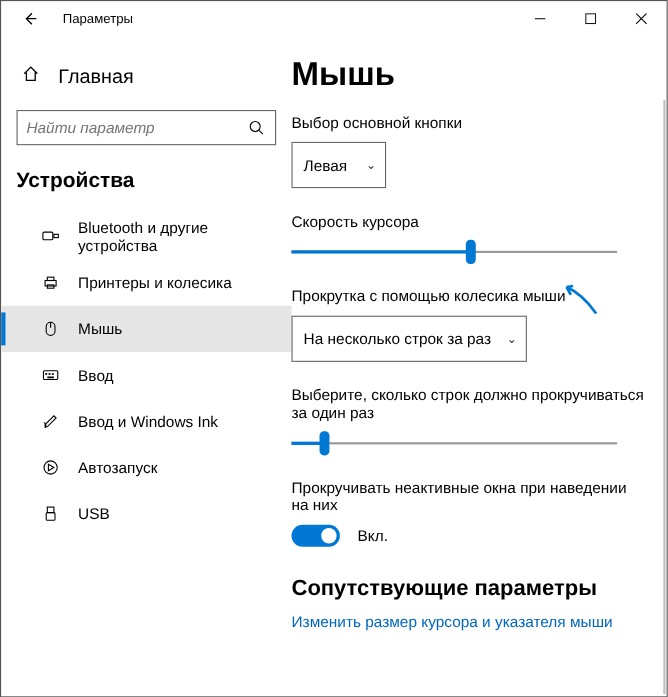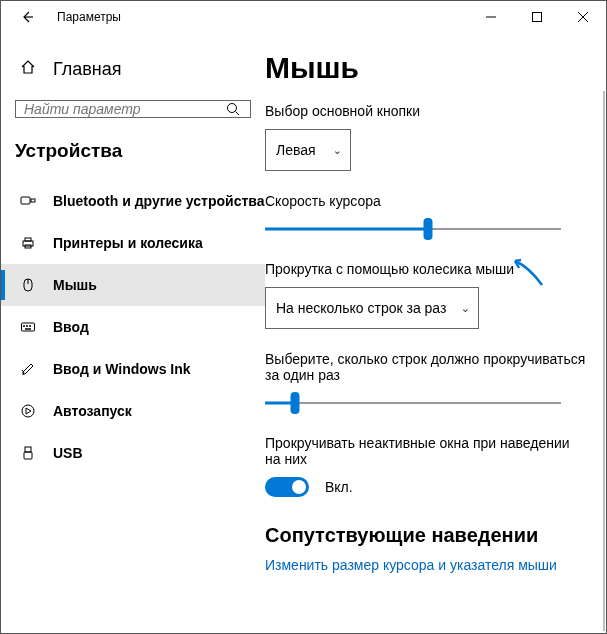--- a/index.html
+++ b/index.html
@@ -6,26 +6,26 @@
   body { font-family: "Segoe UI", Tahoma, sans-serif; font-size: 14px; color: #000; background: #fff; width: 607px; height: 634px; overflow: hidden; position: relative; border: 1px solid #555; }
   .titlebar { display: flex; align-items: center; height: 32px; padding: 0 0 0 14px; }
   .titlebar .back { width: 24px; text-align: center; font-size: 14px; }
   .titlebar .title { margin-left: 18px; font-size: 12px; flex: 1; }
   .winctrl { display: flex; }
   .winbtn { width: 46px; height: 32px; display: flex; align-items: center; justify-content: center; font-size: 12px; font-family: inherit; }
   .content { display: flex; height: calc(100% - 32px); }
   .sidebar { width: 264px; padding: 20px 0 0 0; }
   .home { display: flex; align-items: flex-start; padding: 6px 14px 6px 18px; gap: 16px; font-size: 18px; }
   .searchwrap { padding: 14px 14px 10px 14px; }
-  .search { display: flex; align-items: center; border: 1px solid #666; height: 18px; padding: 0 8px; }
+  .search { display: flex; align-items: center; border: 1px solid #666; height: 32px; padding: 0 8px; }
   .search input { border: none; flex: 1; font-size: 14px; font-style: italic; color: #666; outline: none; background: transparent; }
   .search .sicon { color: #333; }
   .sectiontitle { font-weight: 600; font-size: 19px; padding: 12px 14px 18px 14px; }
   .nav { display: flex; flex-direction: column; }
-  .navitem { display: flex; align-items: center; height: 42px; padding-left: 18px; gap: 16px; position: relative; font-size: 14px; font-weight: bold; }
+  .navitem { display: flex; align-items: center; height: 42px; padding-left: 36px; gap: 16px; position: relative; font-size: 14px; }
   .navitem.selected { background: #e6e6e6; }
   .navitem.selected::before { content:""; position:absolute; left:0; top:6px; bottom:6px; width:4px; background:#0078d4; }
   .main { flex: 1; padding: 14px 18px 0 0; position: relative; }
   .pagetitle { font-size: 30px; font-weight: 600; margin: 4px 0 18px 0; }
   .group { margin-bottom: 22px; }
   .glabel { font-size: 14px; margin-bottom: 10px; }
   .select { border: 1px solid #666; height: 42px; display: inline-flex; align-items: center; padding: 0 28px 0 10px; font-size: 14px; position: relative; }
   .select .chev { position: absolute; right: 8px; font-size: 11px; color:#333; }
   .slider { position: relative; height: 20px; margin: 6px 0 2px 0; }
   .track { position: absolute; top: 50%; left: 0; right: 0; height: 2px; background: #999; transform: translateY(-50%); }
@@ -205,21 +205,21 @@
     <div class="group">
       <div class="glabel">Прокручивать неактивные окна при наведении на них</div>
       <div class="toggle">
         <div class="switch">
             <div class="knob"></div>
           </div>
         <span>Вкл.</span>
       </div>
     </div>
 
-    <div class="rel-heading">Сопутствующие наведении</div>
+    <div class="rel-heading">Сопутствующие параметры</div>
     <div class="link">Изменить размер курсора и указателя мыши</div>
   </div>
 </div>
 
 <div class="scrollind"></div>
 
 <svg class="arrow-annot" width="40" height="40">
   <path d="M33 30 Q20 12 6 6" stroke="#0078d4" stroke-width="2.5" fill="none"></path>
   <path d="M6 6 L12 5 M6 6 L10 13" stroke="#0078d4" stroke-width="2.5" fill="none"></path>
 </svg>

